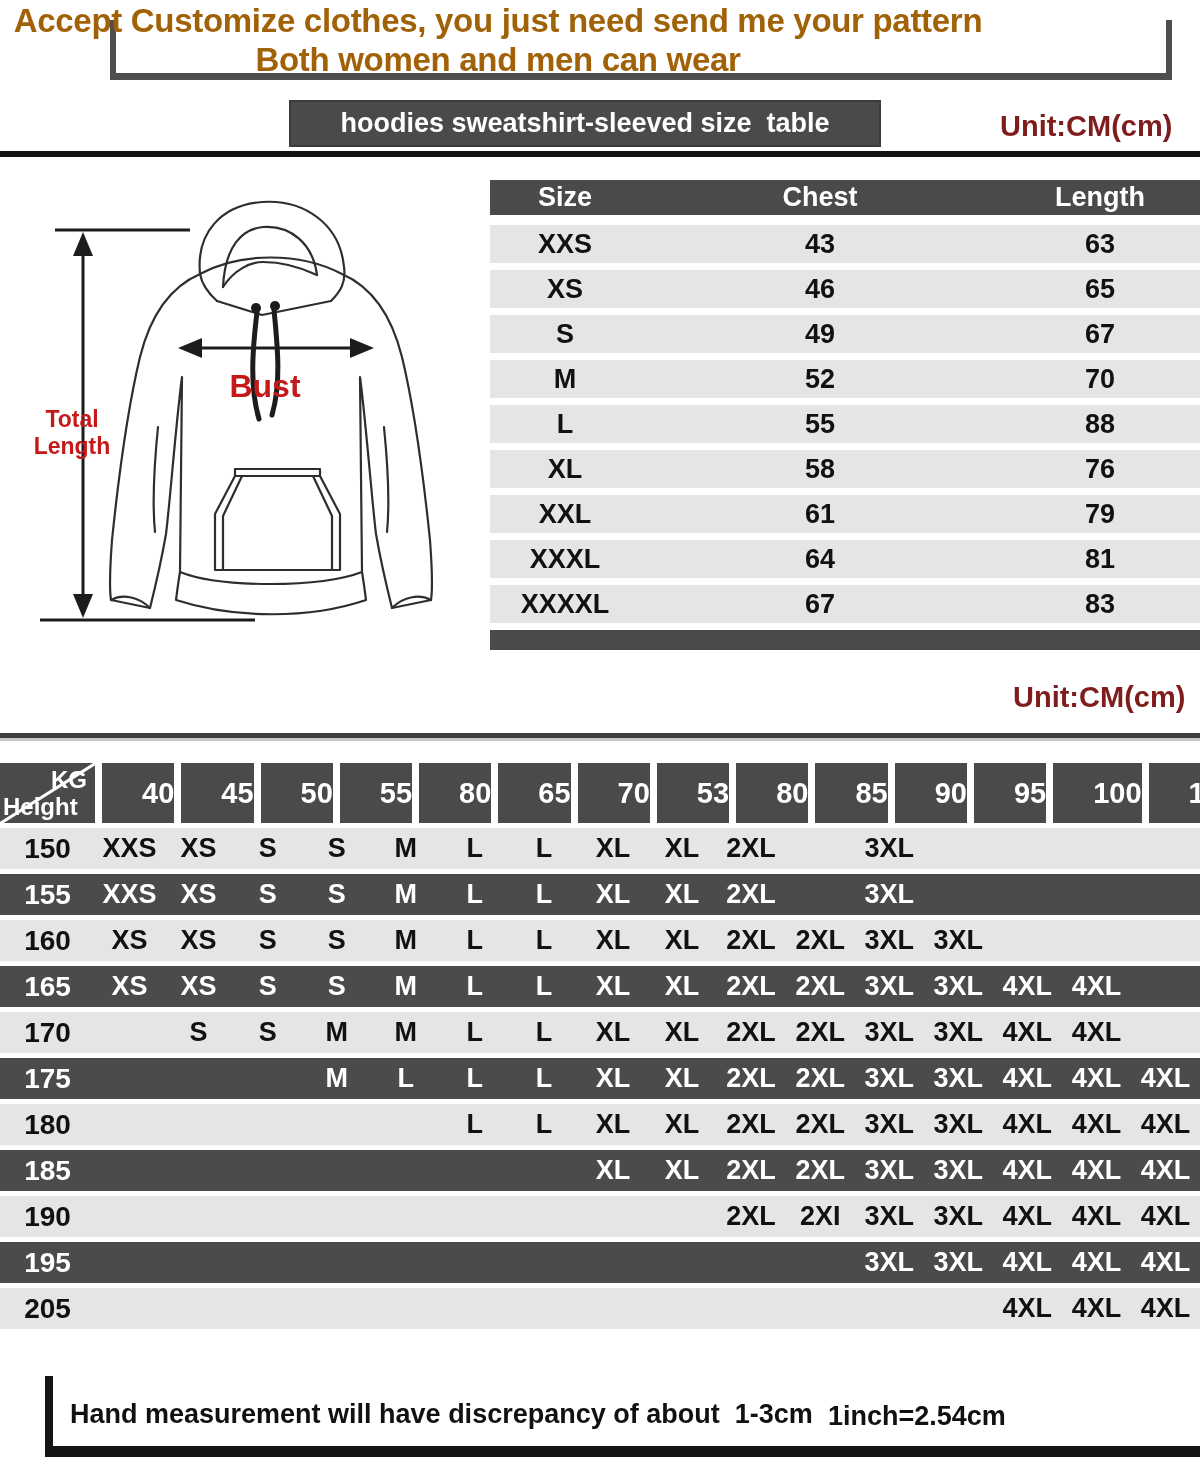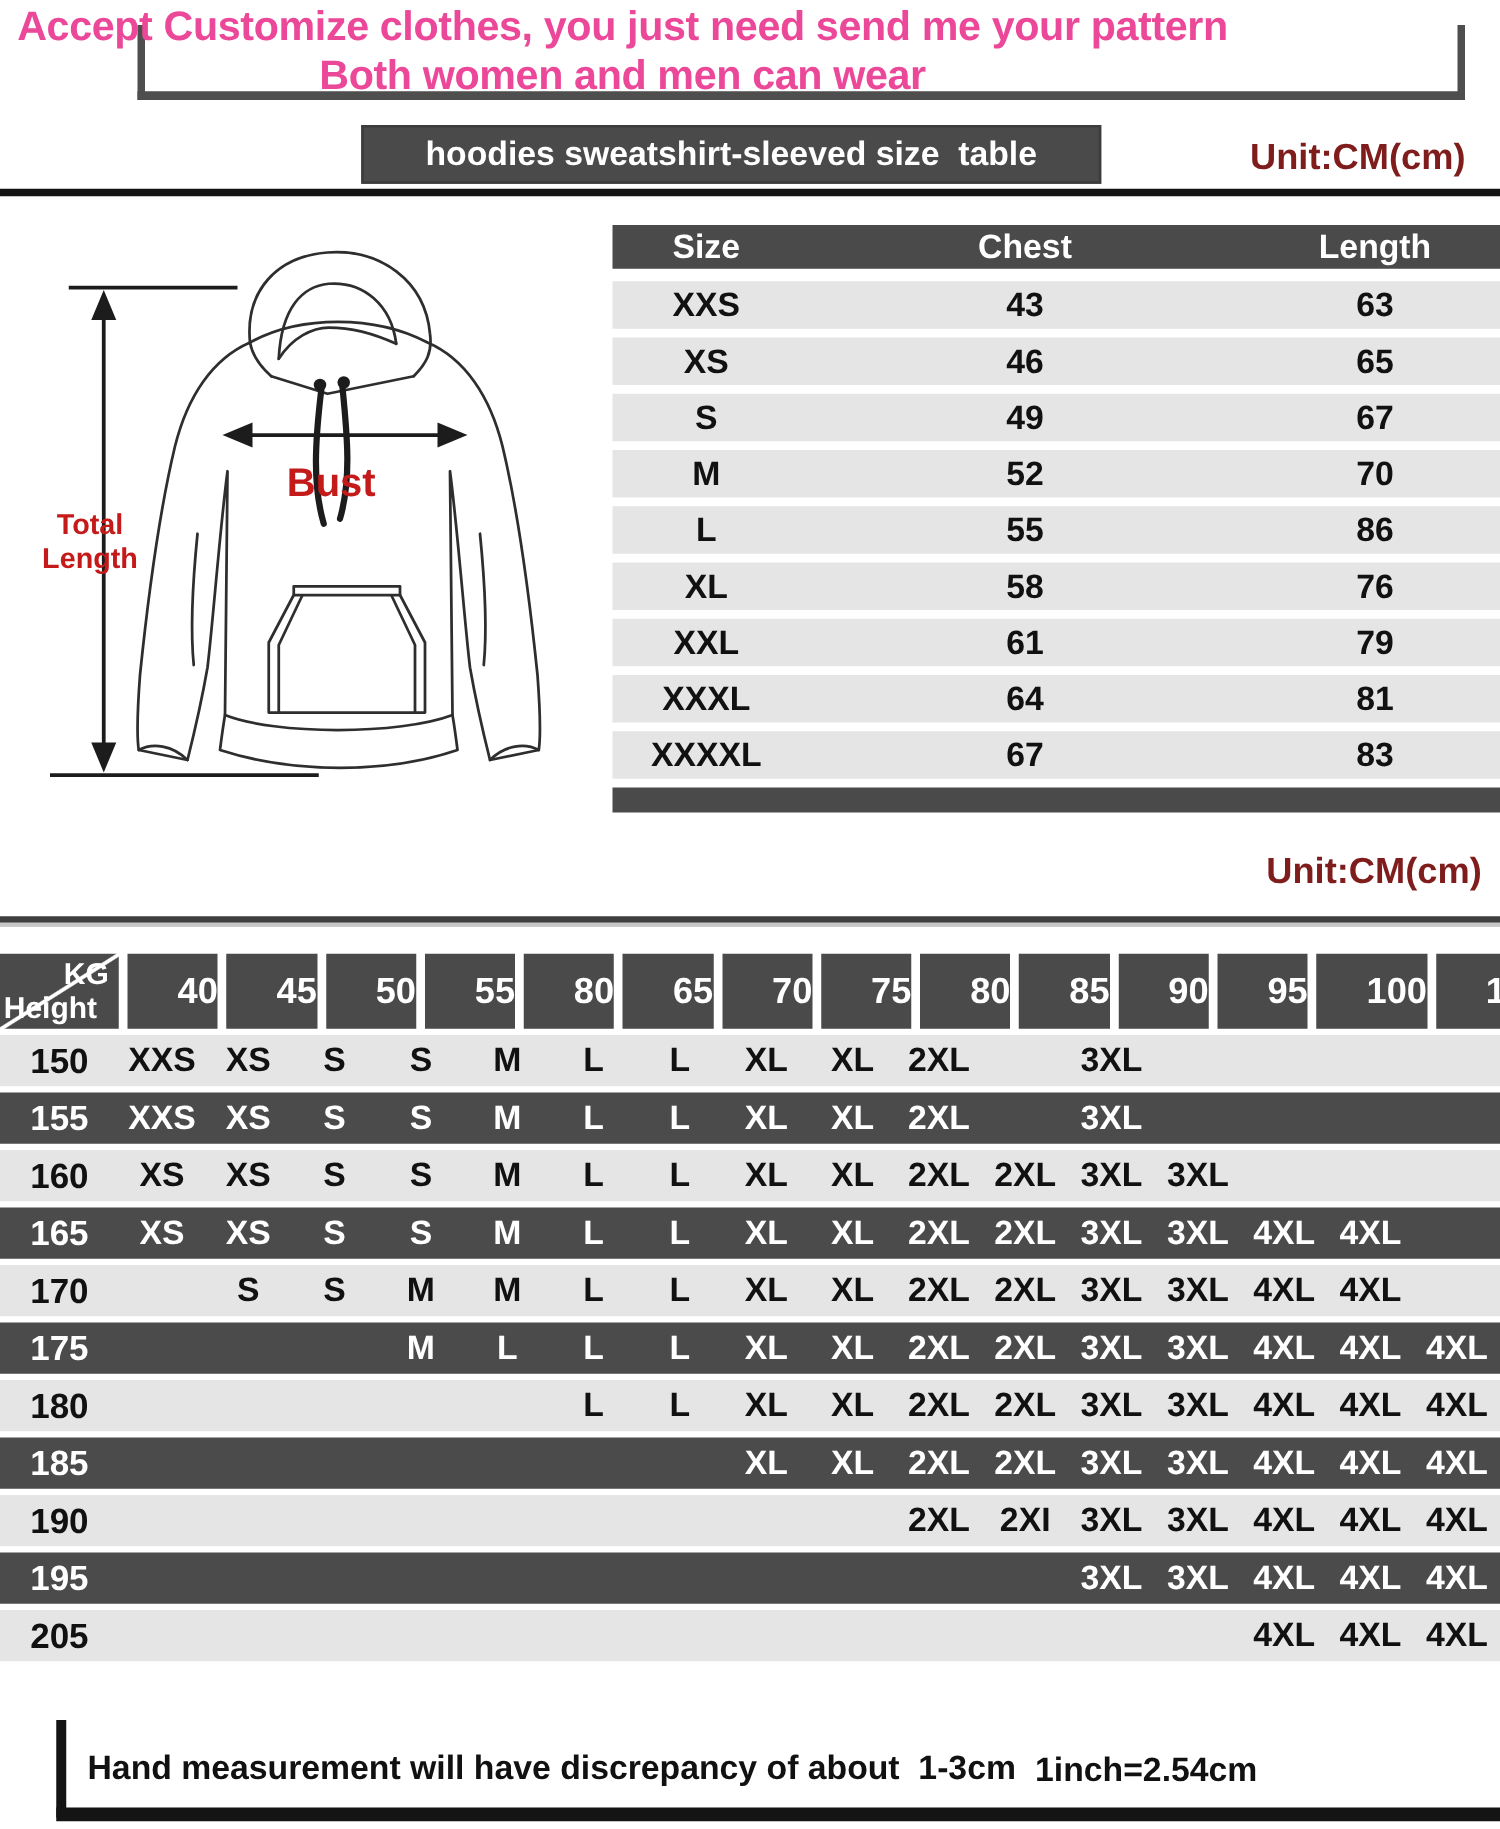--- a/index.html
+++ b/index.html
@@ -10,21 +10,21 @@
     --line:#141414;
   }
   *{margin:0;padding:0;box-sizing:border-box;}
   body{background:#fff;font-family:"Liberation Sans",sans-serif;font-weight:bold;color:#161616;}
   .page{position:relative;width:1200px;height:1463px;background:#fff;overflow:hidden;}
 
   
   .title-frame{position:absolute;left:110px;top:20px;width:1062px;height:60px;
     border-left:6px solid #4e4e4e;border-right:6px solid #4e4e4e;border-bottom:7px solid #4e4e4e;}
   .title{position:absolute;left:0;top:1px;width:996px;text-align:center;
-    font-size:33px;line-height:39px;letter-spacing:-0.3px;color:#ec4899;}
+    font-size:33px;line-height:39px;letter-spacing:-0.3px;color:#a16207;}
 
   
   .banner{position:absolute;background:var(--bar);color:#fff;display:flex;align-items:center;justify-content:center;
     font-size:27px;white-space:pre-wrap;border:2px solid #3c3c3c;}
   .banner1{left:289px;top:100px;width:592px;height:47px;}
   .banner2{left:175px;top:672px;width:822px;height:46px;}
   .unit{position:absolute;font-size:29px;color:#7f1d1d;}
   .unit1{left:1000px;top:110px;}
   .unit2{left:1013px;top:681px;}
 
@@ -162,21 +162,21 @@
           <div>67</div>
         </div>
         <div class="s-row">
           <div>M</div>
           <div>52</div>
           <div>70</div>
         </div>
         <div class="s-row">
           <div>L</div>
           <div>55</div>
-          <div>86</div>
+          <div>88</div>
         </div>
         <div class="s-row">
           <div>XL</div>
           <div>58</div>
           <div>76</div>
         </div>
         <div class="s-row">
           <div>XXL</div>
           <div>61</div>
           <div>79</div>
@@ -205,21 +205,21 @@
         <span class="hgt">Height</span>
       </div>
 
     <div class="w-cell">40</div>
         <div class="w-cell">45</div>
         <div class="w-cell">50</div>
         <div class="w-cell">55</div>
         <div class="w-cell">80</div>
         <div class="w-cell">65</div>
         <div class="w-cell">70</div>
-        <div class="w-cell">75</div>
+        <div class="w-cell">53</div>
         <div class="w-cell">80</div>
         <div class="w-cell">85</div>
         <div class="w-cell">90</div>
         <div class="w-cell">95</div>
         <div class="w-cell">100</div>
         <div class="w-cell">105</div>
         <div class="w-cell">110</div>
         <div class="w-cell">115</div>
       </div>
     <div id="rec-rows">

